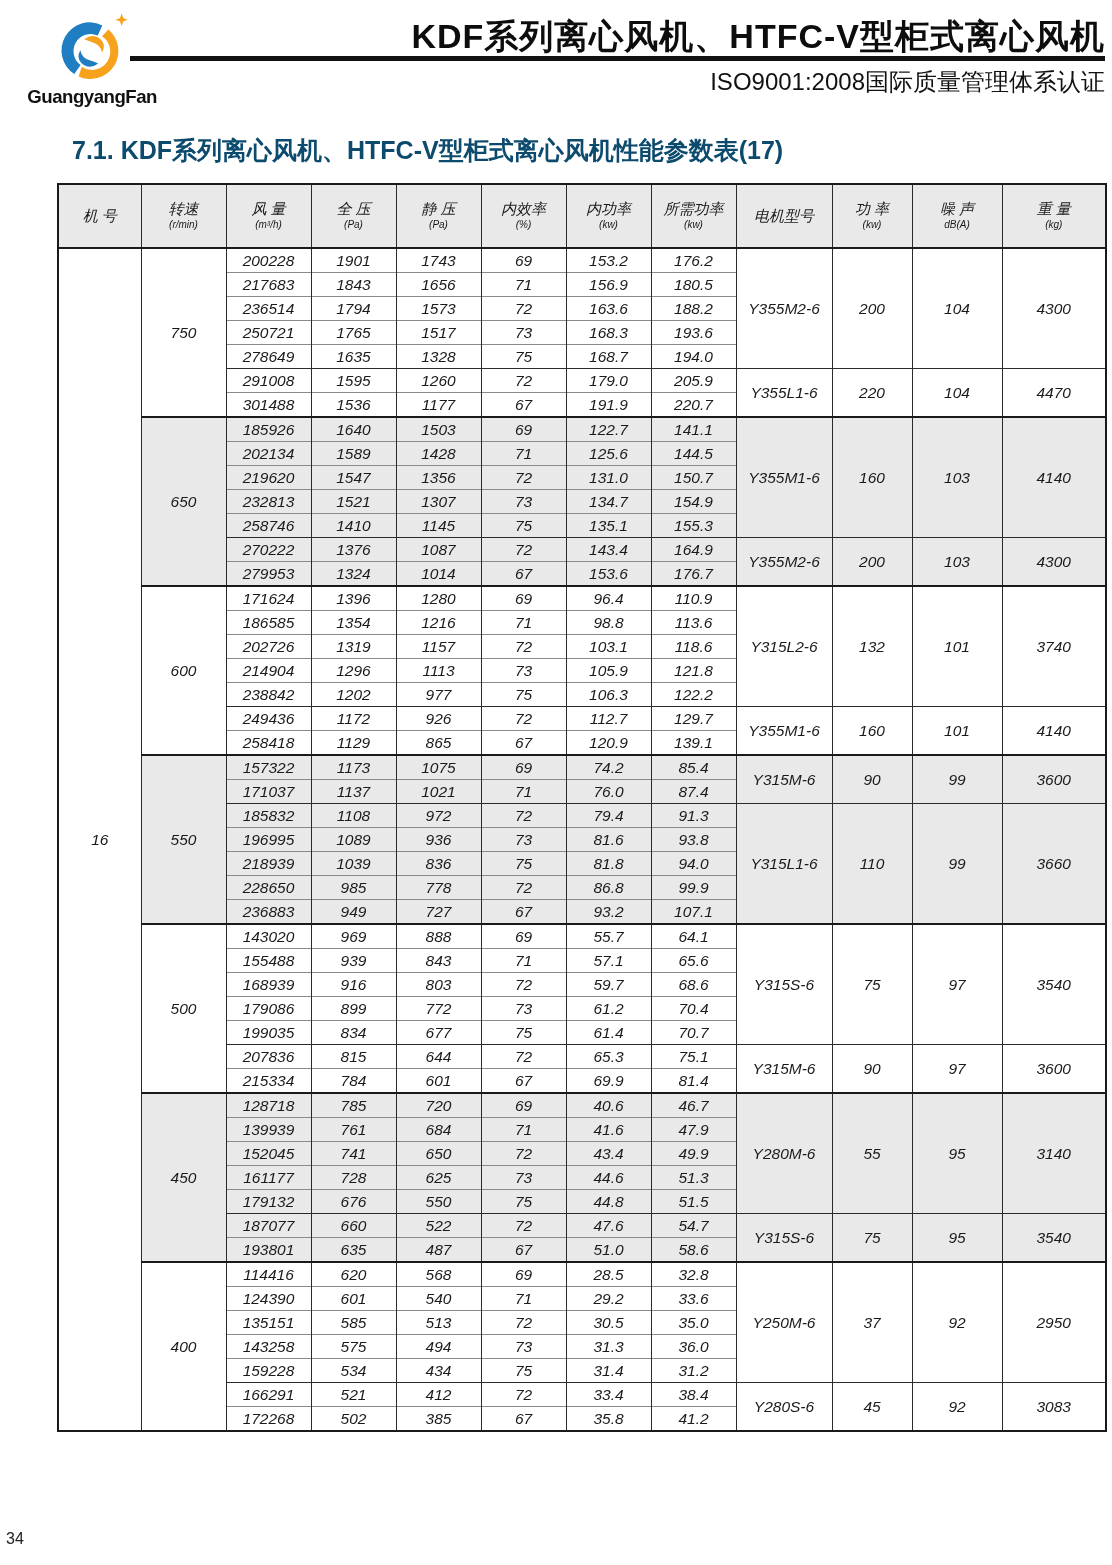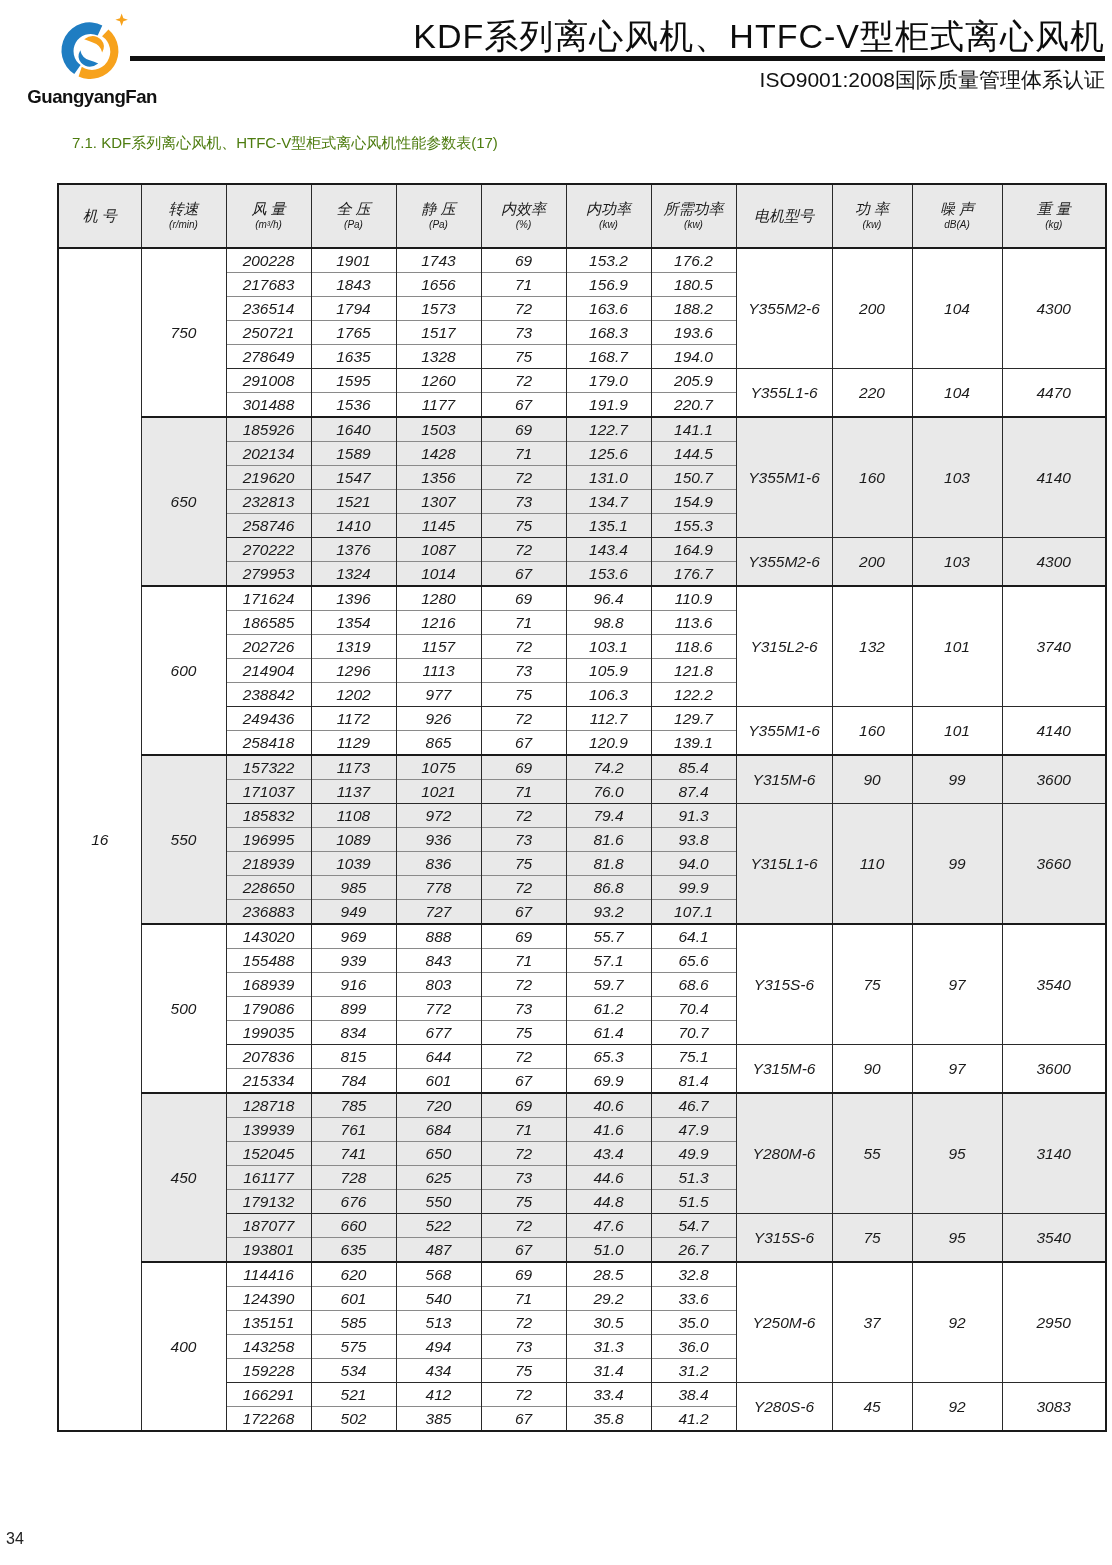--- a/index.html
+++ b/index.html
@@ -9,29 +9,29 @@
   }
   
   .logo{position:absolute;left:42px;top:12px;width:100px;height:78px;}
   .logo-text{
     position:absolute;left:26px;top:86px;width:132px;text-align:center;
     font-size:19px;font-weight:bold;letter-spacing:-0.5px;transform:scaleX(0.98);
     color:#111;
   }
   .doc-title{
     position:absolute;right:7px;top:14px;width:980px;text-align:right;
-    font-size:34px;font-weight:normal;letter-spacing:1px;color:#0d0d0d;white-space:nowrap;
+    font-size:34px;font-weight:bold;letter-spacing:1px;color:#0d0d0d;white-space:nowrap;
   }
   .title-rule{position:absolute;left:130px;right:7px;top:56px;height:5px;background:#111;}
   .doc-subtitle{
     position:absolute;right:7px;top:66px;width:800px;text-align:right;
-    font-size:21px;color:#111;
+    font-size:24px;color:#111;
   }
   .section-title{
-    position:absolute;left:72px;top:134px;font-size:15px;font-weight:400;color:#4d7c0f;
+    position:absolute;left:72px;top:134px;font-size:25px;font-weight:700;color:#0c4a6e;
   }
   
   table.perf{
     position:absolute;left:57px;top:183px;width:1048px;
     border-collapse:collapse;table-layout:fixed;
     font-size:15.5px;color:#1a1a1a;
     border:2px solid #1a1a1a;
     font-style:italic;
   }
   table.perf th, table.perf td{
@@ -523,21 +523,21 @@
           <td class="shaded" rowspan="2">75</td>
           <td class="shaded" rowspan="2">95</td>
           <td class="shaded" rowspan="2">3540</td>
         </tr>
         <tr>
           <td class="shaded">193801</td>
           <td class="shaded">635</td>
           <td class="shaded">487</td>
           <td class="shaded">67</td>
           <td class="shaded">51.0</td>
-          <td class="shaded">26.7</td>
+          <td class="shaded">58.6</td>
         </tr>
         <tr class="block-start">
           <td class="speed" rowspan="7">400</td>
           <td>114416</td>
           <td>620</td>
           <td>568</td>
           <td>69</td>
           <td>28.5</td>
           <td>32.8</td>
           <td rowspan="5">Y250M-6</td>

